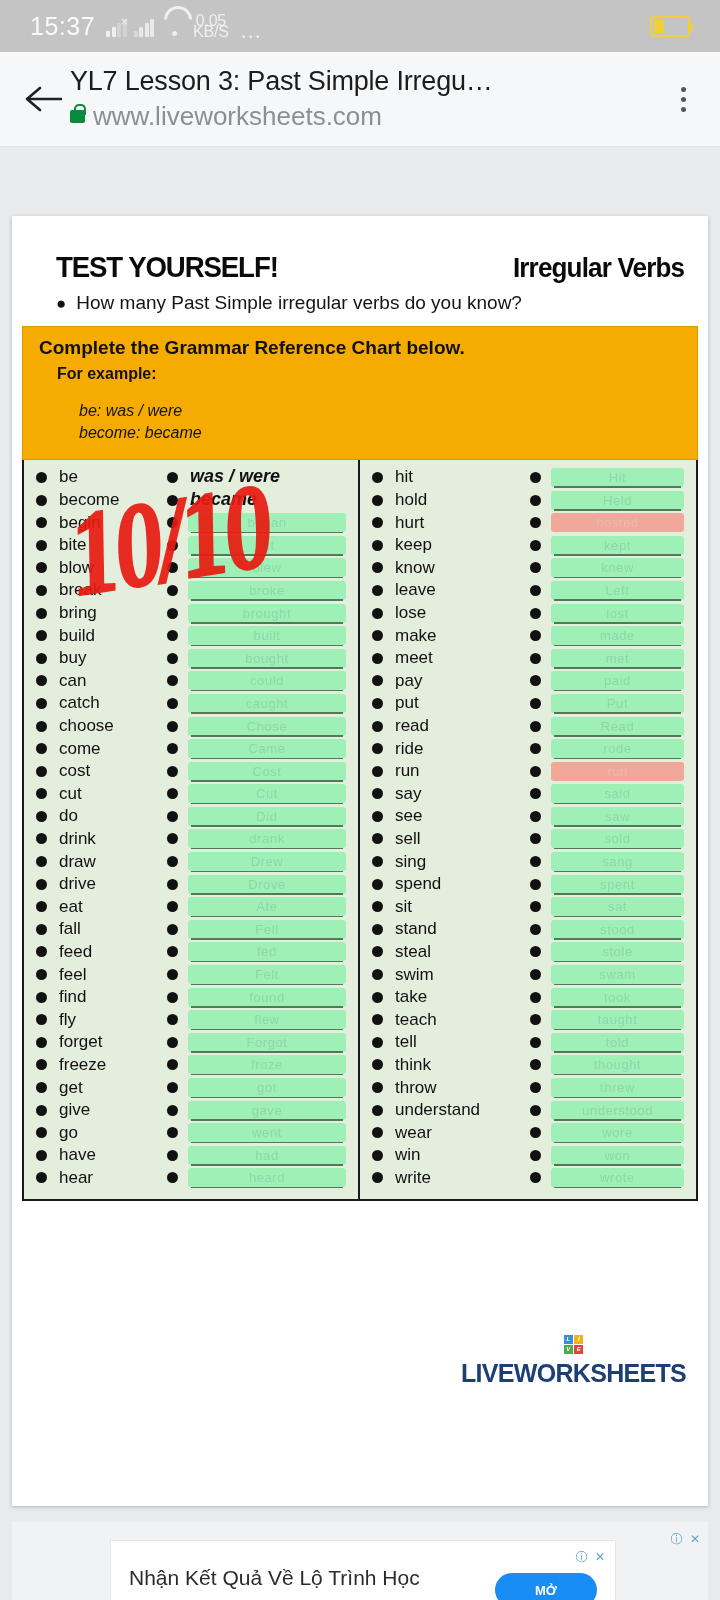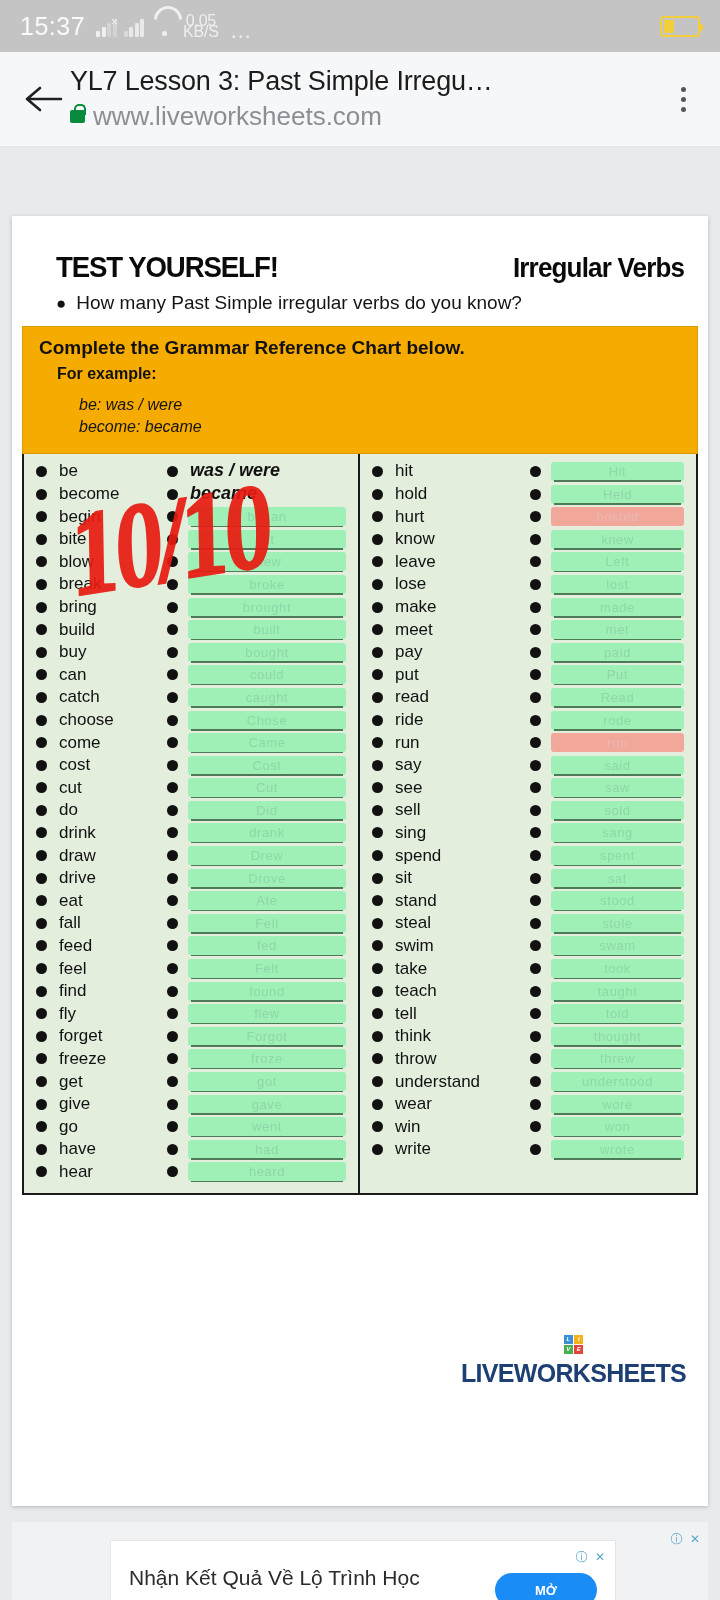--- a/index.html
+++ b/index.html
@@ -8,21 +8,21 @@
     font-family: "Liberation Sans", sans-serif;
     background: #ffffff;
     overflow: hidden;
   }
 
   
   .statusbar {
     height: 52px; width: 720px;
     background: #c4c4c4;
     display: flex; align-items: center;
-    padding: 0 20px;
+    padding: 0 30px;
     color: #ffffff;
   }
   .sb-time { font-size: 25px; letter-spacing: .5px; font-weight: 400; color:#fafafa;}
   .sb-icons { display: flex; align-items: flex-end; gap: 7px; margin-left: 11px; }
   .bars { display: flex; align-items: flex-end; gap: 1.5px; height: 18px; position: relative;}
   .bars i { display:block; width: 4px; background: #e8e8e8; border-radius: 1px; }
   .bars i:nth-child(1){height:6px; background:#efefef;}
   .bars i:nth-child(2){height:10px;background:#efefef;}
   .bars i:nth-child(3){height:14px;background:#d3d3d3;}
   .bars i:nth-child(4){height:18px;background:#d3d3d3;}
@@ -99,21 +99,21 @@
   }
   .ws-sub { margin-top:8px; display:flex; align-items:baseline; gap:10px;}
   .ws-sub .b { font-size:17px; line-height:1; color:#111;}
   .ws-sub-text { font-size:19px; color:#141414;}
 
   .orange-box {
     margin: 12px 10px 0 10px; background:#f6ab00; border:1px solid #d99a00;
     padding: 10px 6px 16px 16px;
   }
   .ob-line1 { font-weight:bold; font-size:19px; color:#111; }
-  .ob-line2 { font-weight:bold; font-size:16px; color:#111; margin:6px 0 11px 18px;}
+  .ob-line2 { font-weight:bold; font-size:16px; color:#111; margin:6px 0 17px 18px;}
   .ob-ex { font-style:italic; font-size:16px; color:#141414; margin-left:40px; line-height:1.35;}
 
   
   .verb-table {
     margin: 0 10px; border:2px solid #1a1a1a; border-top:none;
     background:#e4eedd; display:flex; height: 741px;
   }
   .vcol { flex:1 1 50%; padding: 6px 0 0 0; }
   .vcol.left { border-right:2px solid #1a1a1a; }
   .vrow { display:flex; align-items:center; height: 22.6px; padding-left: 12px; }
@@ -538,20 +538,28 @@
           <div class="vrow">
             <span class="bullet"></span>
             <span class="vname">hurt</span>
             <span class="bullet2"></span>
             <span class="ansbox filled wrong">
               <span class="anstext">hosted</span>
             </span>
           </div>
           <div class="vrow">
             <span class="bullet"></span>
+            <span class="vname">keep</span>
+            <span class="bullet2"></span>
+            <span class="ansbox filled">
+              <span class="anstext">kept</span>
+            </span>
+          </div>
+          <div class="vrow">
+            <span class="bullet"></span>
             <span class="vname">know</span>
             <span class="bullet2"></span>
             <span class="ansbox filled">
               <span class="anstext">knew</span>
             </span>
           </div>
           <div class="vrow">
             <span class="bullet"></span>
             <span class="vname">leave</span>
             <span class="bullet2"></span>

